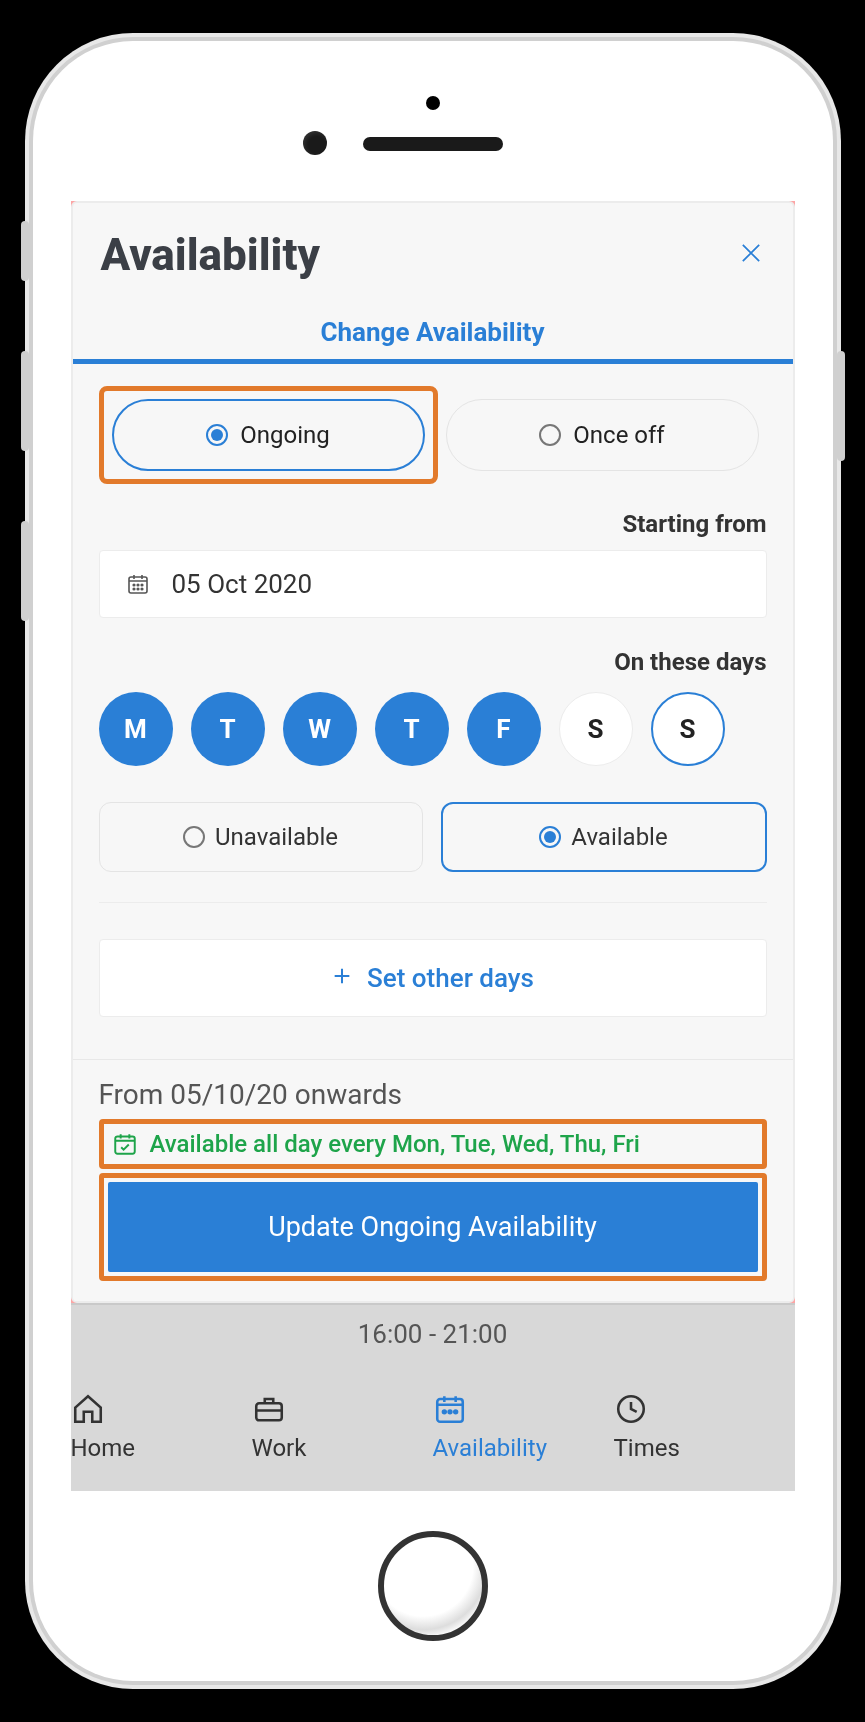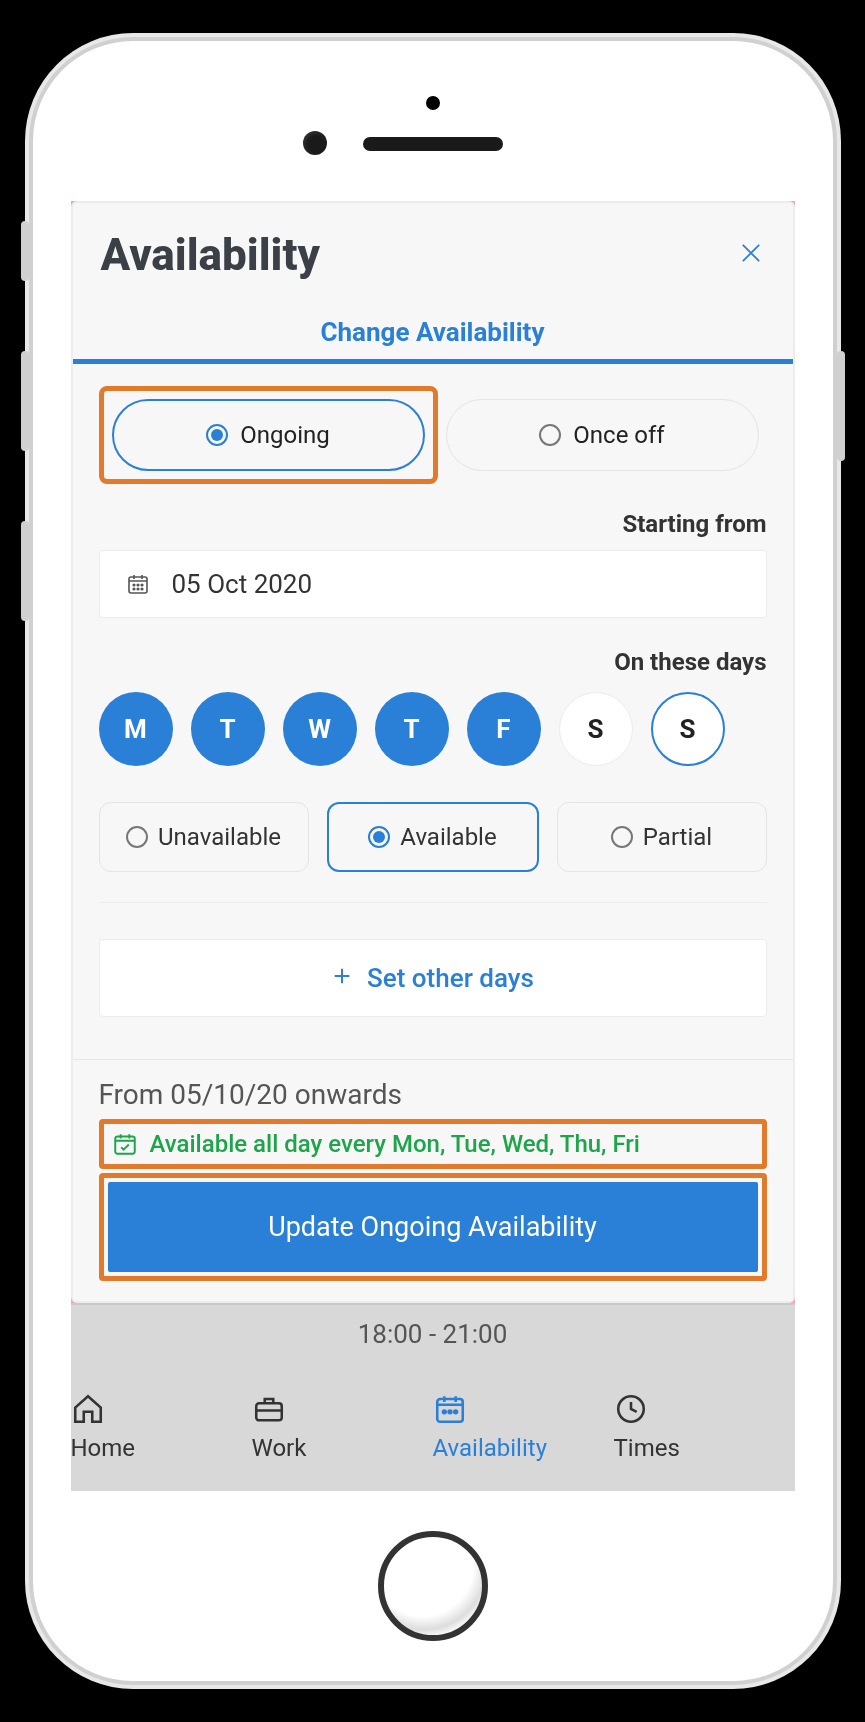--- a/index.html
+++ b/index.html
@@ -290,24 +290,20 @@
 
         <div class="status-row">
           <div class="status-btn">
             <span class="radio"></span>
             <span>Unavailable</span>
           </div>
           <div class="status-btn selected">
             <span class="radio checked"></span>
             <span>Available</span>
           </div>
-          <div class="status-btn">
-            <span class="radio"></span>
-            <span>Partial</span>
-          </div>
         </div>
 
         <div class="set-other">
           <span>
             <svg width="22" height="22" viewBox="0 0 24 24" fill="none" stroke="currentColor" stroke-width="2.2">
                 <path d="M12 4v16M4 12h16"></path>
               </svg>
           </span>
           <span>Set other days</span>
         </div>
@@ -328,21 +324,21 @@
         <div class="update-highlight">
           <div class="update-btn">
             <span>Update Ongoing Availability</span>
           </div>
         </div>
 
       </div>
     </div>
 
     <div class="behind-strip">
-      <span>18:00 - 21:00</span>
+      <span>16:00 - 21:00</span>
     </div>
 
     <div class="nav">
       <div class="nav-item">
         <span class="nav-icon">
           <svg width="34" height="34" viewBox="0 0 24 24" fill="none" stroke="currentColor" stroke-width="1.8">
               <path d="M3 11 L12 3 L21 11 V21 H15 V14 H9 V21 H3 Z"></path>
             </svg>
         </span>
         <span>Home</span>

